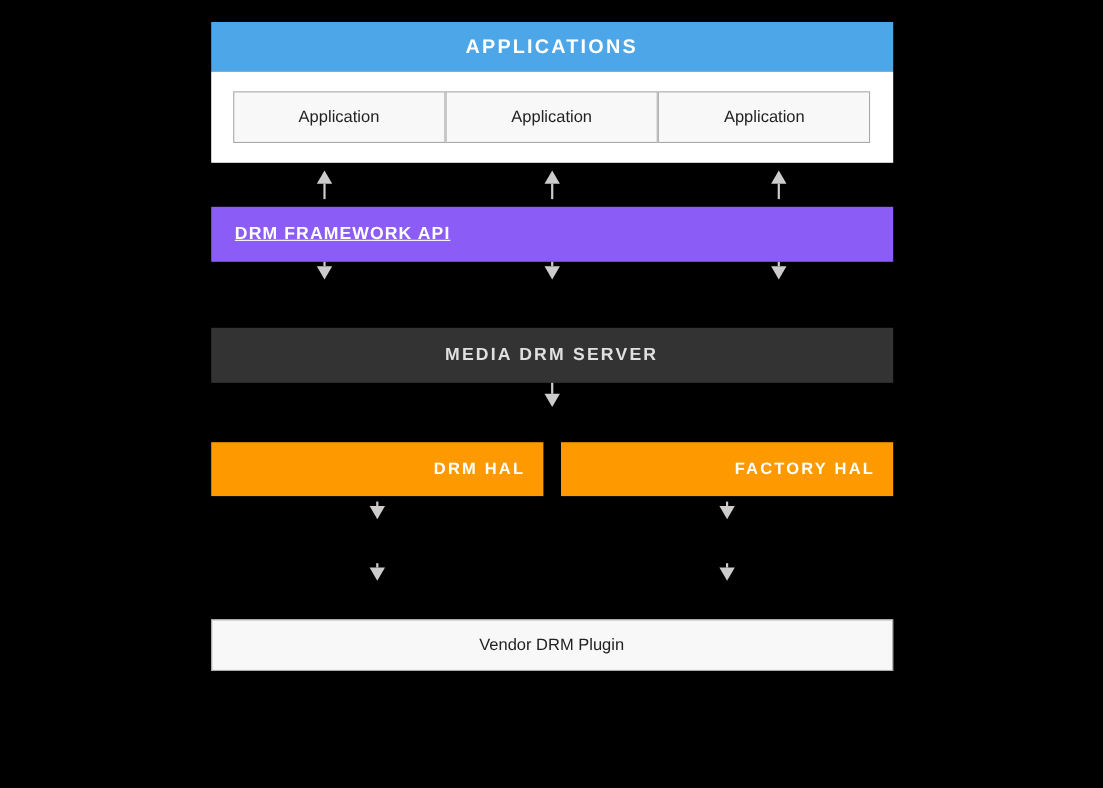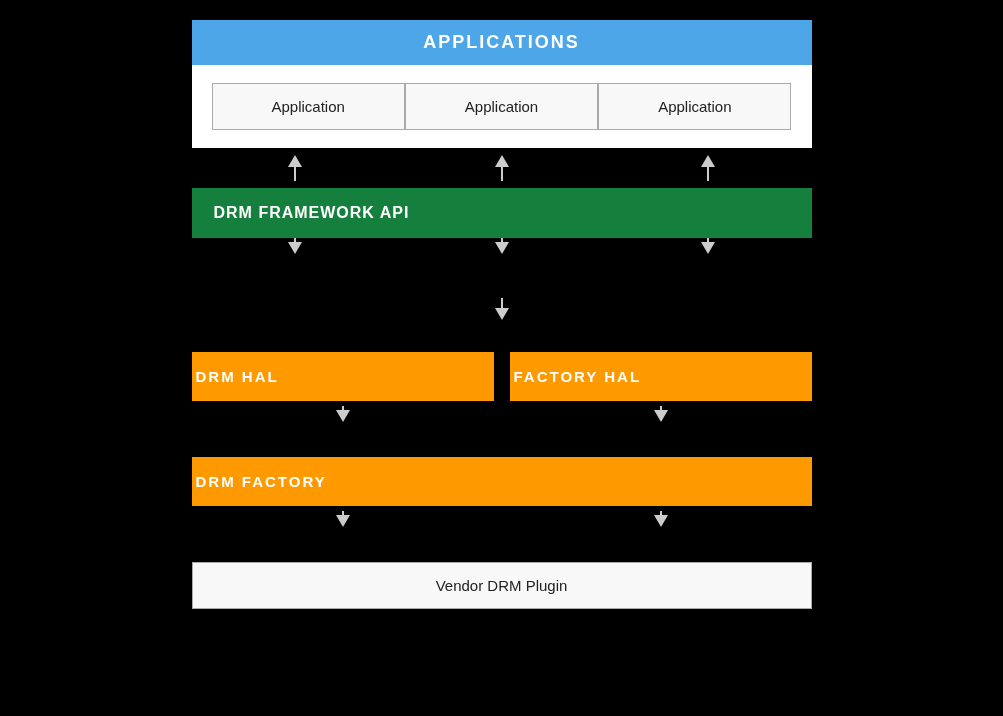--- a/index.html
+++ b/index.html
@@ -51,28 +51,29 @@
       background: #f8f8f8;
       padding: 14px 28px;
       font-size: 15px;
       color: #222;
       flex: 1;
       text-align: center;
     }
 
     
     .drm-framework {
-      background: #15803d;
+      background: #8b5cf6;
       color: #fff;
       font-size: 16px;
       font-weight: bold;
       letter-spacing: 1px;
       padding: 16px 22px;
       display: flex;
       align-items: center;
+      text-decoration: underline;
     }
 
     
     .media-drm-server {
       background: #333;
       color: #e0e0e0;
       text-align: center;
       font-size: 16px;
       font-weight: bold;
       letter-spacing: 2px;
@@ -85,22 +86,22 @@
       gap: 16px;
       margin-top: 30px;
     }
 
     .orange-box {
       background: #f90;
       color: #fff;
       font-weight: bold;
       letter-spacing: 2px;
       font-size: 15px;
-      text-align: left;
-      padding: 16px 4px;
+      text-align: right;
+      padding: 16px 16px;
       flex: 1;
     }
 
     
     .factory-row {
       display: flex;
       gap: 16px;
       margin-top: 30px;
     }
 
@@ -165,20 +166,21 @@
       <div style="width:0;height:0;border-left:7px solid transparent;border-right:7px solid transparent;border-top:12px solid #ccc;"></div>
     </div>
     <div style="flex:1; display:flex; justify-content:center; flex-direction:column; align-items:center;">
       <div style="width:2px;background:#ccc;height:4px;"></div>
       <div style="width:0;height:0;border-left:7px solid transparent;border-right:7px solid transparent;border-top:12px solid #ccc;"></div>
     </div>
   </div>
 
   <div style="height:44px;"></div>
 
+  <div class="media-drm-server">MEDIA DRM SERVER</div>
 
   <div style="display:flex; justify-content:center; height:24px; align-items:flex-start;">
     <div style="display:flex; flex-direction:column; align-items:center;">
       <div style="width:2px;background:#ccc;height:10px;"></div>
       <div style="width:0;height:0;border-left:7px solid transparent;border-right:7px solid transparent;border-top:12px solid #ccc;"></div>
     </div>
   </div>
 
   <div class="hal-row">
     <div class="orange-box">DRM HAL</div>
@@ -190,21 +192,20 @@
       <div style="width:2px;background:#ccc;height:4px;"></div>
       <div style="width:0;height:0;border-left:7px solid transparent;border-right:7px solid transparent;border-top:12px solid #ccc;"></div>
     </div>
     <div style="flex:1; display:flex; justify-content:center; flex-direction:column; align-items:center;">
       <div style="width:2px;background:#ccc;height:4px;"></div>
       <div style="width:0;height:0;border-left:7px solid transparent;border-right:7px solid transparent;border-top:12px solid #ccc;"></div>
     </div>
   </div>
 
   <div class="factory-row">
-    <div class="orange-box">DRM FACTORY</div>
   </div>
 
   <div style="display:flex; gap:16px; height:26px;">
     <div style="flex:1; display:flex; justify-content:center; flex-direction:column; align-items:center;">
       <div style="width:2px;background:#ccc;height:4px;"></div>
       <div style="width:0;height:0;border-left:7px solid transparent;border-right:7px solid transparent;border-top:12px solid #ccc;"></div>
     </div>
     <div style="flex:1; display:flex; justify-content:center; flex-direction:column; align-items:center;">
       <div style="width:2px;background:#ccc;height:4px;"></div>
       <div style="width:0;height:0;border-left:7px solid transparent;border-right:7px solid transparent;border-top:12px solid #ccc;"></div>

